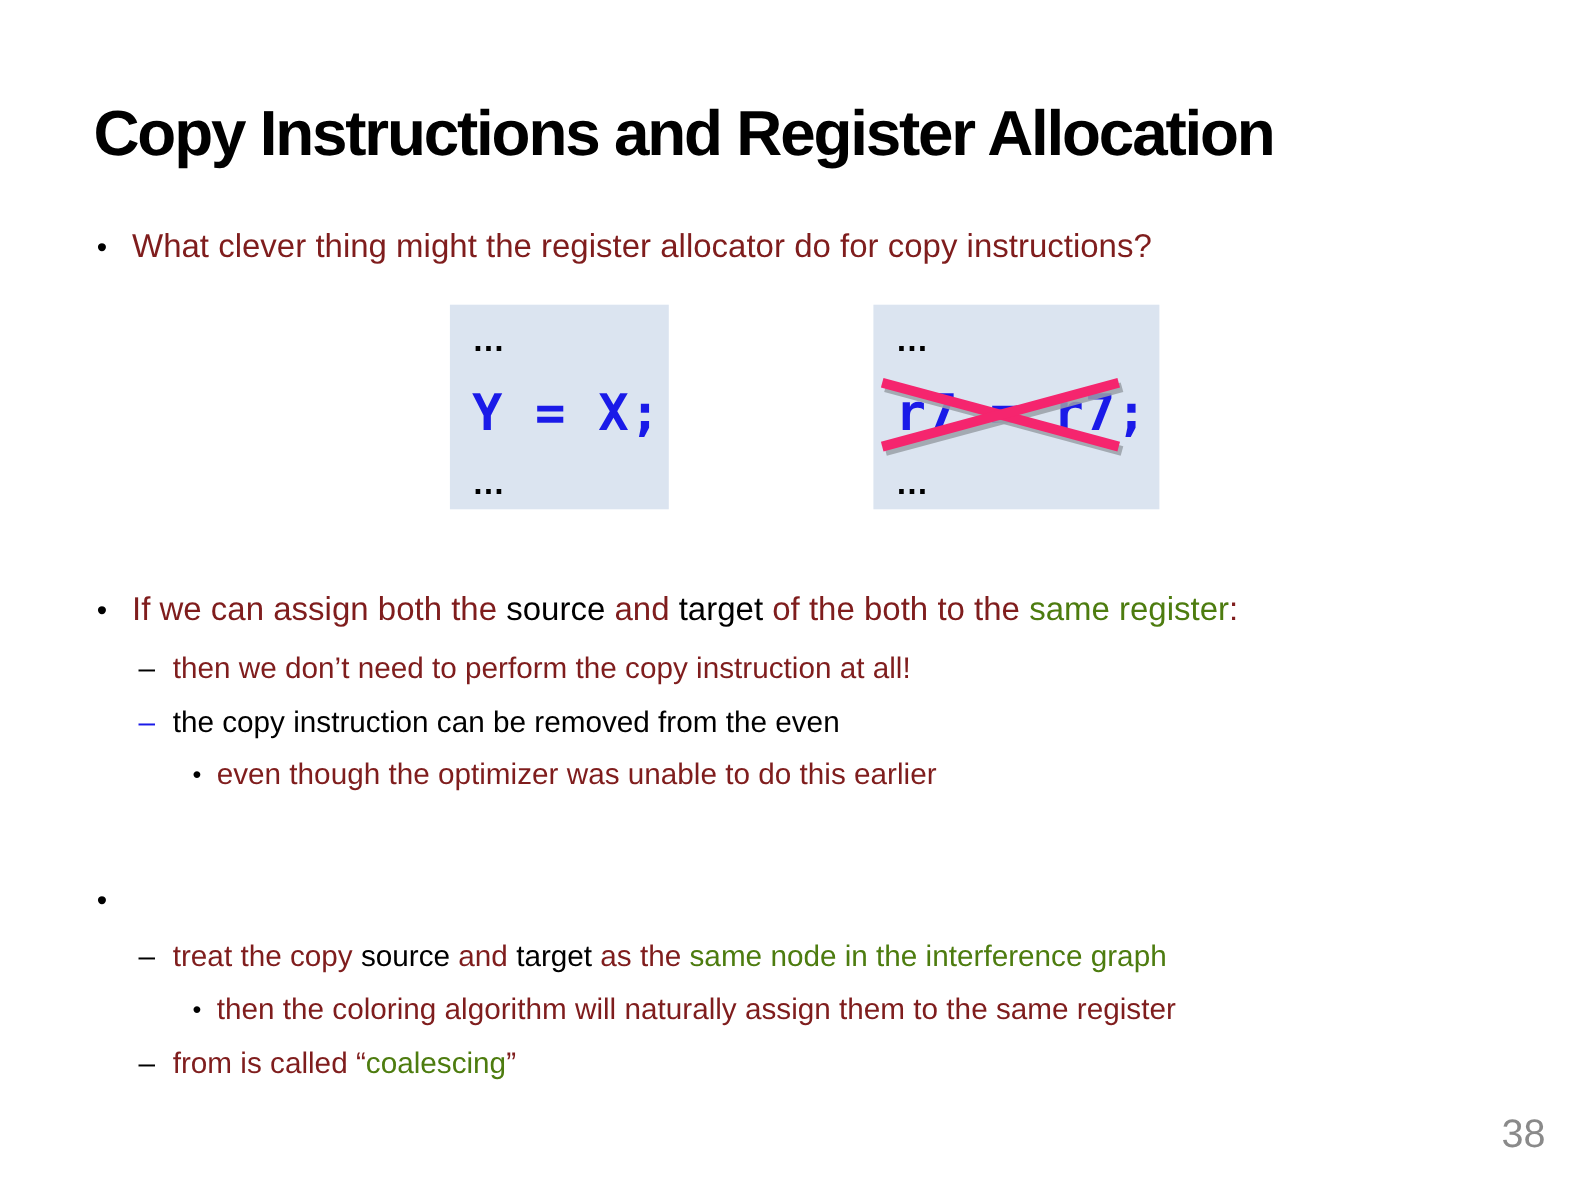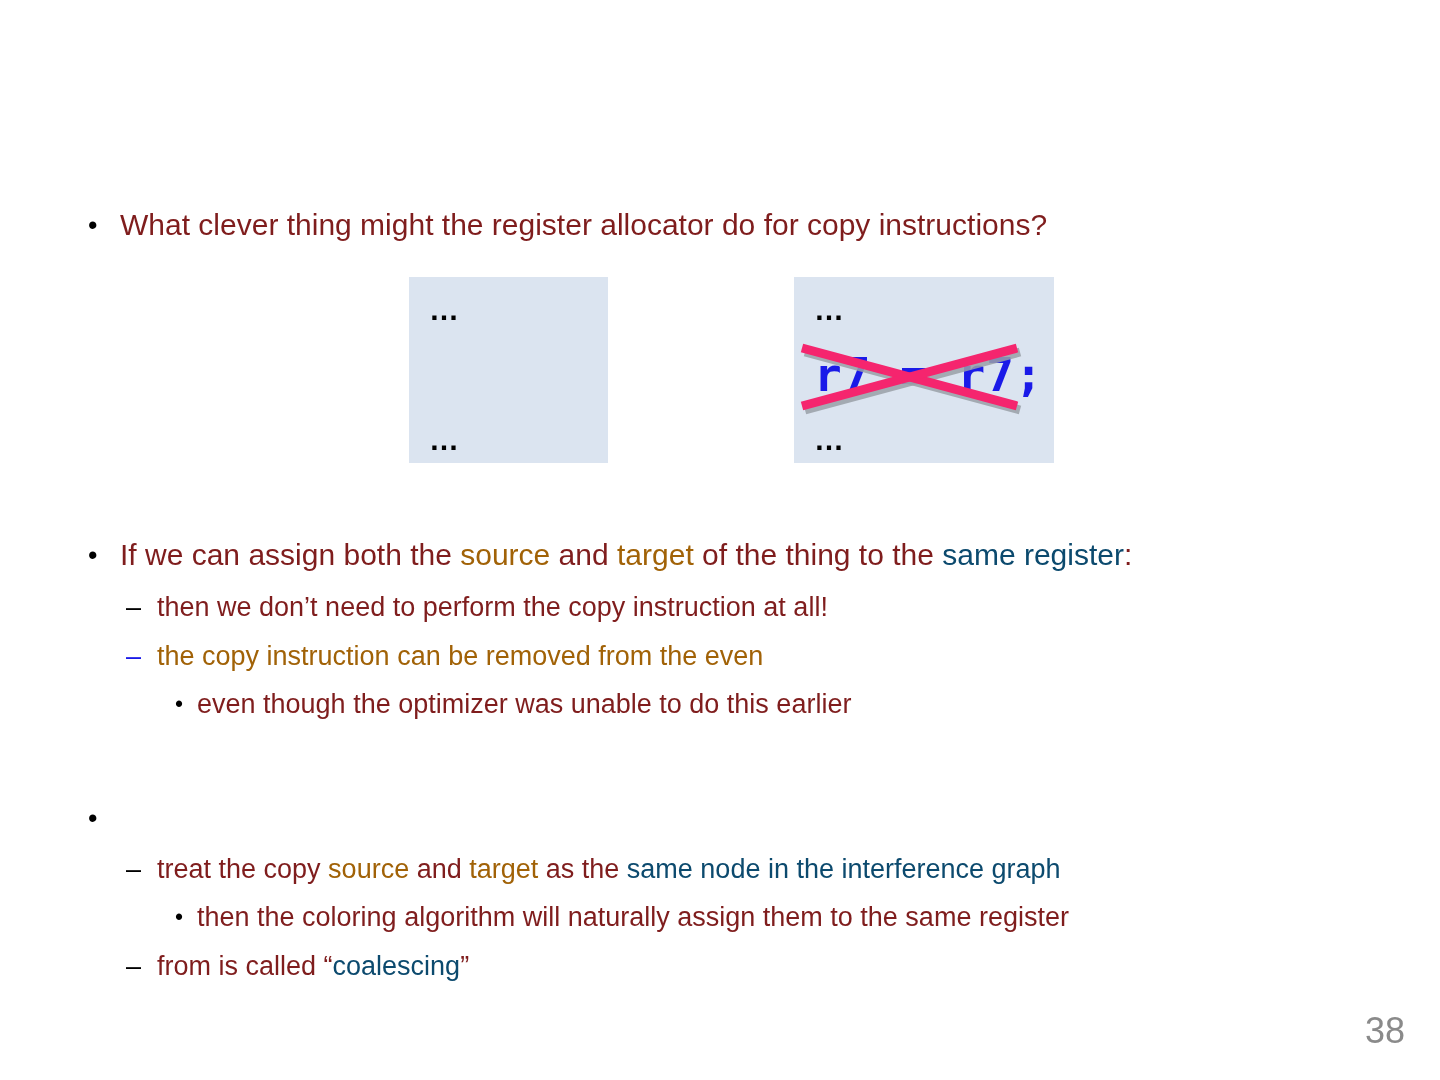--- a/index.html
+++ b/index.html
@@ -17,22 +17,22 @@
   .row .marker{flex:0 0 auto;display:inline-block;}
   .l1{left:88px;font-size:30px;line-height:38px;}
   .l1 .marker{width:32px;font-size:27px;}
   .l2{left:126px;font-size:27px;line-height:34px;}
   .l2 .marker{width:31px;}
   .l3{left:175px;font-size:27px;line-height:34px;}
   .l3 .marker{width:22px;font-size:23px;}
   .m-blue .marker{color:#1a1ae8;}
   
   .seg-n{color:#7f1d1d;}
-  .seg-b{color:#a16207;text-align:right;}
-  .seg-p{color:#0c4a6e;}
+  .seg-b{color:#000000;text-align:right;}
+  .seg-p{color:#4d7c0f;}
   .seg-u{color:#000000;text-decoration:underline;}
   
   .codebox{
     position:absolute;background:#dbe4f0;box-sizing:border-box;
     display:flex;flex-direction:column;justify-content:space-between;
     padding:18px 10px 8px 20px;
   }
   .codebox.left{left:409px;top:277px;width:199px;height:186px;}
   .codebox.right{left:794px;top:277px;width:260px;height:186px;}
   .code-ellipsis{
@@ -51,46 +51,48 @@
   .pagenum{
     position:absolute;left:1365px;top:1010px;
     font-size:36px;color:#8a8a8a;
   }
 </style>
 </head>
 <body>
 
 <div class="slide">
 
+  <div class="title">Copy Instructions and Register Allocation</div>
 
   <div class="row l1" style="top:206px">
     <span class="marker">•</span>
     <span class="text"><span class="seg-n">What clever thing might the register allocator do for copy instructions?</span></span>
   </div>
 
   <div class="codebox left">
     <div class="code-ellipsis">…</div>
+    <div class="code-line">Y = X;</div>
     <div class="code-ellipsis">…</div>
   </div>
 
   <div class="codebox right">
     <div class="code-ellipsis">…</div>
     <div class="code-line">r7 = r7;</div>
     <div class="code-ellipsis">…</div>
     <svg class="cross" viewBox="0 0 228 78">
       <line class="shadow" x1="9" y1="13" x2="224" y2="71"></line>
       <line class="shadow" x1="9" y1="71" x2="224" y2="13"></line>
       <line x1="6" y1="9" x2="221" y2="67"></line>
       <line x1="6" y1="67" x2="221" y2="9"></line>
     </svg>
   </div>
 
   <div class="row l1" style="top:536px">
     <span class="marker">•</span>
-    <span class="text"><span class="seg-n">If we can assign both the </span><span class="seg-b">source</span><span class="seg-n"> and </span><span class="seg-b">target</span><span class="seg-n"> of the thing to the </span><span class="seg-p">same register</span><span class="seg-n">:</span></span>
+    <span class="text"><span class="seg-n">If we can assign both the </span><span class="seg-b">source</span><span class="seg-n"> and </span><span class="seg-b">target</span><span class="seg-n"> of the both to the </span><span class="seg-p">same register</span><span class="seg-n">:</span></span>
   </div>
   <div class="row l2" style="top:590px">
     <span class="marker">–</span>
     <span class="text"><span class="seg-n">then we don’t need to perform the copy instruction at all!</span></span>
   </div>
   <div class="row l2 m-blue" style="top:639px">
     <span class="marker">–</span>
     <span class="text"><span class="seg-b">the copy instruction can be removed from the even</span></span>
   </div>
   <div class="row l3" style="top:687px">

